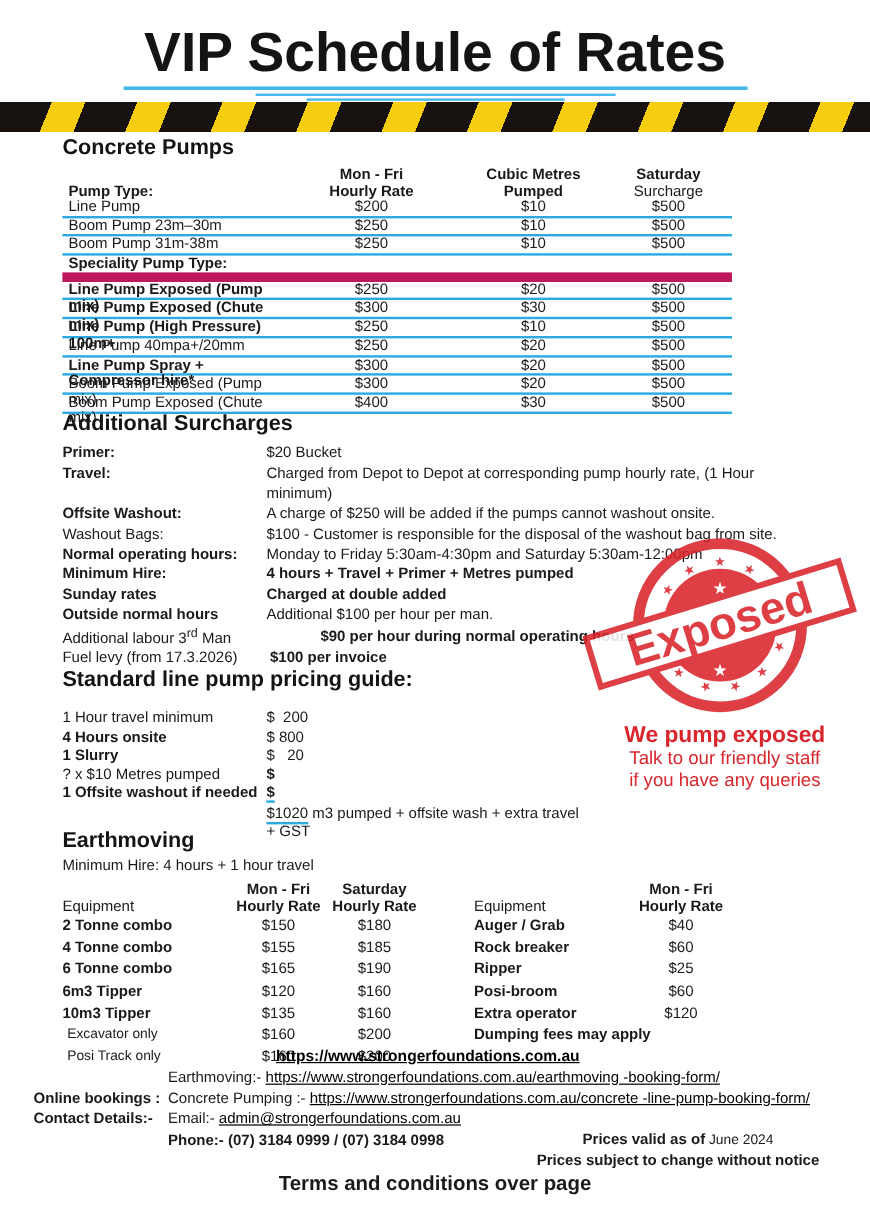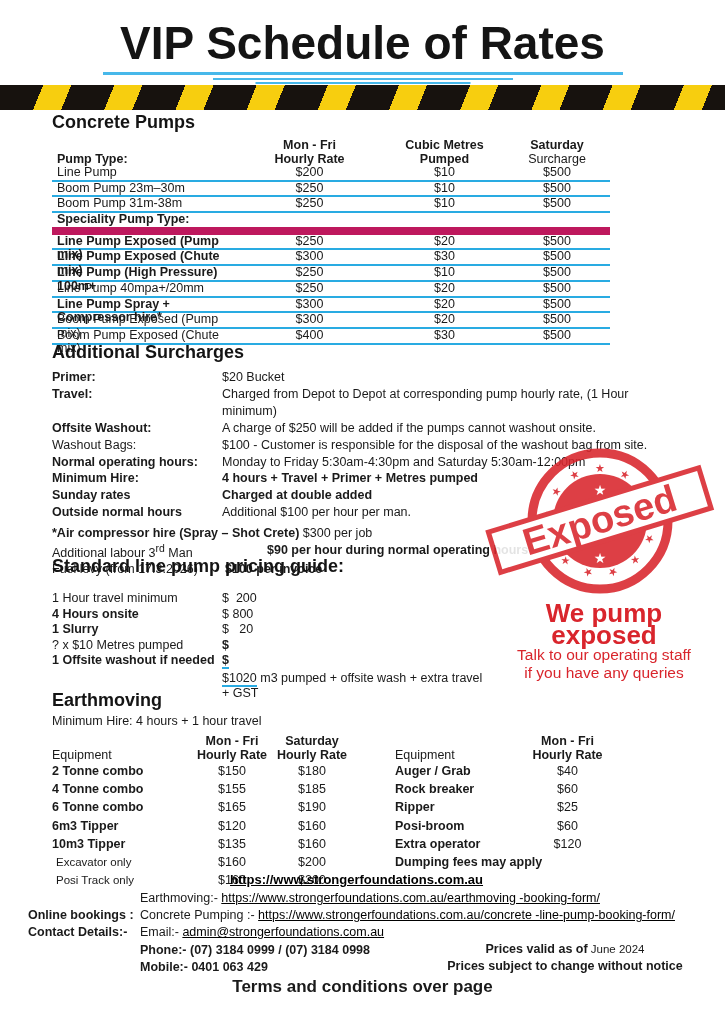--- a/index.html
+++ b/index.html
@@ -46,21 +46,21 @@
   .sec-price{position:absolute;left:52px;top:556px;width:440px;font-size:12.5px;}
   .sp-rows{margin-top:14px;}
   .sp-row{display:grid;grid-template-columns:170px 1fr;line-height:15.6px;}
   .ub{border-bottom:2px solid #29abe2;}
   .sp-total{margin-left:170px;margin-top:2px;line-height:15px;}
 
   
   .stamp{position:absolute;left:497px;top:443px;width:206px;height:160px;}
   .stamp-caption{position:absolute;left:498px;top:602px;width:212px;text-align:center;
                  color:#d9252c;line-height:18px;}
-  .stamp-caption .l1{font-size:26px;font-weight:bold;line-height:22px;}
+  .stamp-caption .l1{font-size:19px;font-weight:bold;line-height:22px;}
   .stamp-caption .l23{font-size:15.5px;}
 
   
   .sec-earth{position:absolute;left:52px;top:690px;width:630px;font-size:12.5px;}
   .minhire{margin-top:3px;}
   .em-left{position:absolute;left:0;top:42px;width:300px;}
   .em-right{position:absolute;left:343px;top:42px;width:230px;}
   .em-head{display:grid;align-items:end;height:30px;}
   .em-head .ctr{text-align:center;}
   .gl{grid-template-columns:140px 80px 80px;}
@@ -197,24 +197,20 @@
         <span class="b">4 hours + Travel + Primer + Metres pumped</span>
       </div>
       <div class="as-row">
         <span class="b">Sunday rates</span>
         <span class="b">Charged at double added</span>
       </div>
       <div class="as-row">
         <span class="b">Outside normal hours</span>
         <span>Additional $100 per hour per man.</span>
       </div>
-    </div>
-    <div class="air-line">
-      <span class="b">*Air compressor hire (Spray – Shot Crete)</span>
-      <span>$300 per job</span>
     </div>
     <div class="lab-row">
       <span><span>Additional labour 3</span><sup>rd</sup><span> Man</span></span>
       <span class="v">
         <div>$90 per hour during normal operating hours</div>
       </span>
     </div>
     <div class="fuel-row">
       <span>Fuel levy (from 17.3.2026)</span>
       <span class="b">$100 per invoice</span>
@@ -303,21 +299,21 @@
         </g>
         <g transform="rotate(-17 100 78)">
           <rect x="-10" y="56" width="220" height="42" fill="#ffffff" stroke="#d9252c" stroke-width="5"></rect>
           <text x="100" y="90" text-anchor="middle" font-size="38" font-weight="bold" fill="#d9252c" font-family="Liberation Sans, sans-serif">Exposed</text>
         </g>
       </g>
     </svg>
   </div>
   <div class="stamp-caption">
     <div class="l1">We pump exposed</div>
-    <div class="l23">Talk to our operating staff</div>
+    <div class="l23">Talk to our friendly staff</div>
     <div class="l23">if you have any queries</div>
   </div>
 
   <div class="sec-earth">
     <div class="h2">Earthmoving</div>
     <div class="minhire">Minimum Hire: 4 hours + 1 hour travel</div>
 
     <div class="em-left">
       <div class="em-head gl">
         <div>Equipment</div>
@@ -411,24 +407,20 @@
       <span><span>Concrete Pumping :- </span><a class="lnk">https://www.strongerfoundations.com.au/concrete -line-pump-booking-form/</a></span>
     </div>
     <div class="f-row">
       <span class="b">Contact Details:-</span>
       <span><span>Email:- </span><a class="lnk">admin@strongerfoundations.com.au</a></span>
     </div>
     <div class="f-row">
       <span></span>
       <span class="b">Phone:- (07) 3184 0999 / (07) 3184 0998</span>
     </div>
-    <div class="f-row">
-      <span></span>
-      <span class="b">Mobile:- 0401 063 429</span>
-    </div>
   </div>
 
   <div class="prices-note">
     <div><span class="b">Prices valid as of</span><span class="date"> June 2024</span></div>
     <div class="b">Prices subject to change without notice</div>
   </div>
 
   <div class="terms">Terms and conditions over page</div>
 
 </div>

